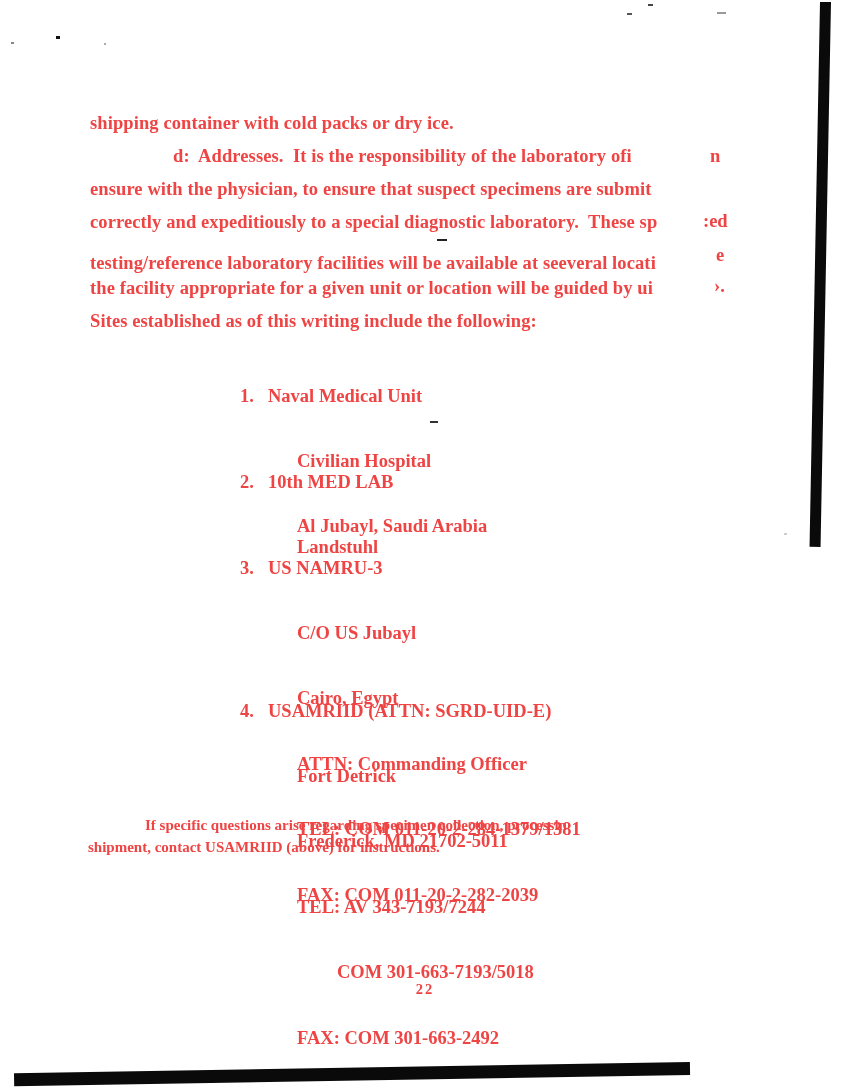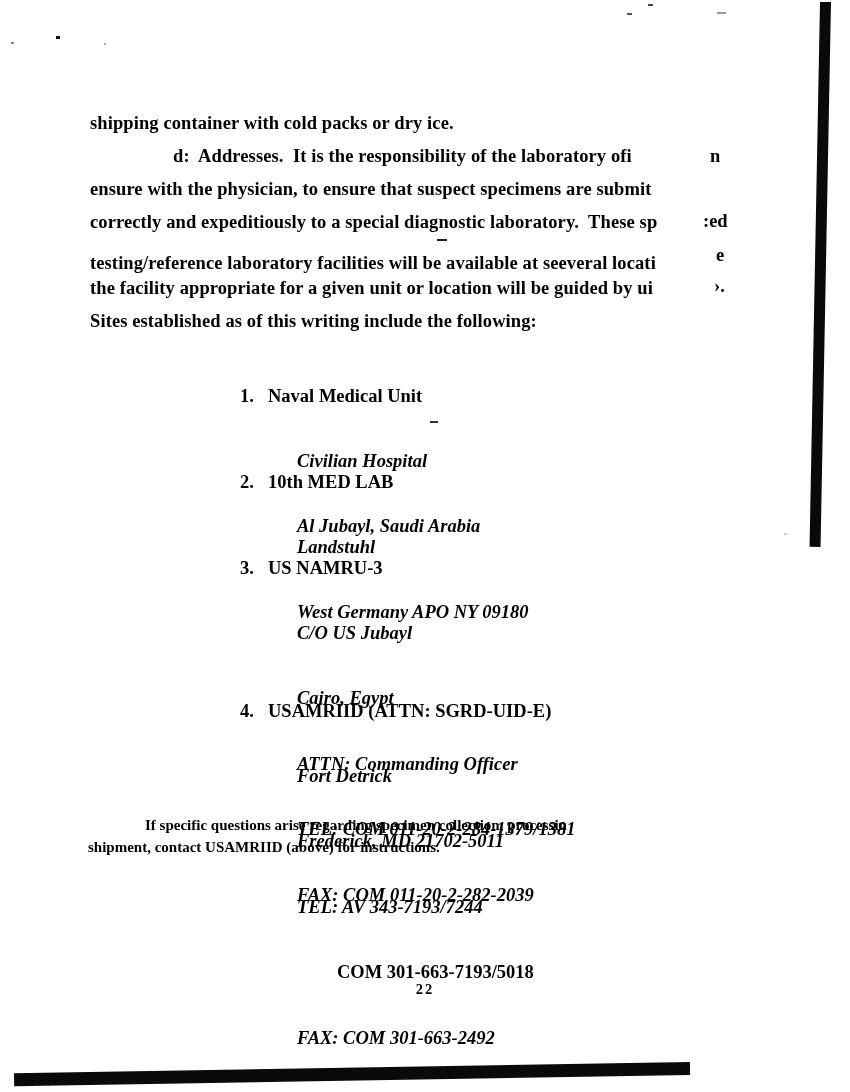--- a/index.html
+++ b/index.html
@@ -3,21 +3,21 @@
 <meta charset="utf-8">
 <style>
   html,body{margin:0;padding:0;background:#ffffff;}
   .page{
     position:relative;
     width:850px;height:1092px;
     background:#ffffff;
     overflow:hidden;
     font-family:"Liberation Serif","DejaVu Serif",serif;
     font-weight:bold;
-    color:#000000;
+    color:#ef4444;
   }
   
   .ln{
     position:absolute;
     left:90px;
     font-size:18.5px;
     line-height:24px;
     white-space:pre;
     max-width:616px;
     overflow:hidden;
@@ -32,21 +32,21 @@
   }
   
   .site{
     position:absolute;
     left:240px;
     font-size:18.5px;
     line-height:21.8px;
     white-space:pre;
   }
   .site .num{display:inline-block;width:28px;}
-  .site .sub{padding-left:57px;font-style:italic;}
+  .site .sub{padding-left:57px;}
   .site .sub2{padding-left:97px;}
   
   .close-ln{
     position:absolute;
     font-size:15px;
     white-space:pre;
     max-width:565px;
     overflow:hidden;
   }
   
@@ -98,21 +98,20 @@
 
   <div class="site" style="top:342px">
     <div><span class="num">1.</span><span>Naval Medical Unit</span></div>
     <div class="sub">Civilian Hospital</div>
     <div class="sub">Al Jubayl, Saudi Arabia</div>
   </div>
 
   <div class="site" style="top:428px">
     <div><span class="num">2.</span><span>10th MED LAB</span></div>
     <div class="sub">Landstuhl</div>
-    <div class="sub">West Germany APO NY 09180</div>
   </div>
 
   <div class="site" style="top:514px">
     <div><span class="num">3.</span><span>US NAMRU-3</span></div>
     <div class="sub">C/O US Jubayl</div>
     <div class="sub">Cairo, Egypt</div>
     <div class="sub">ATTN: Commanding Officer</div>
     <div class="sub">TEL: COM 011-20-2-284-1379/1381</div>
     <div class="sub">FAX: COM 011-20-2-282-2039</div>
   </div>

